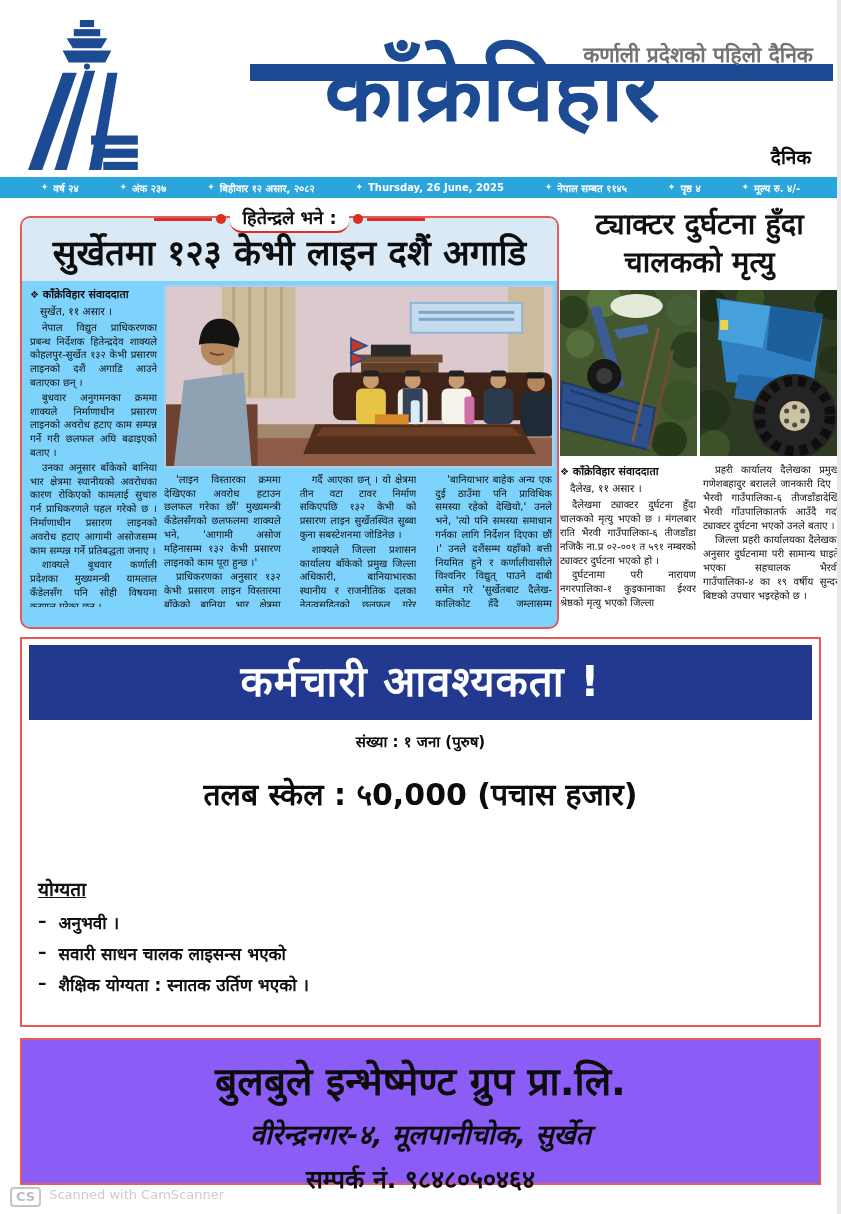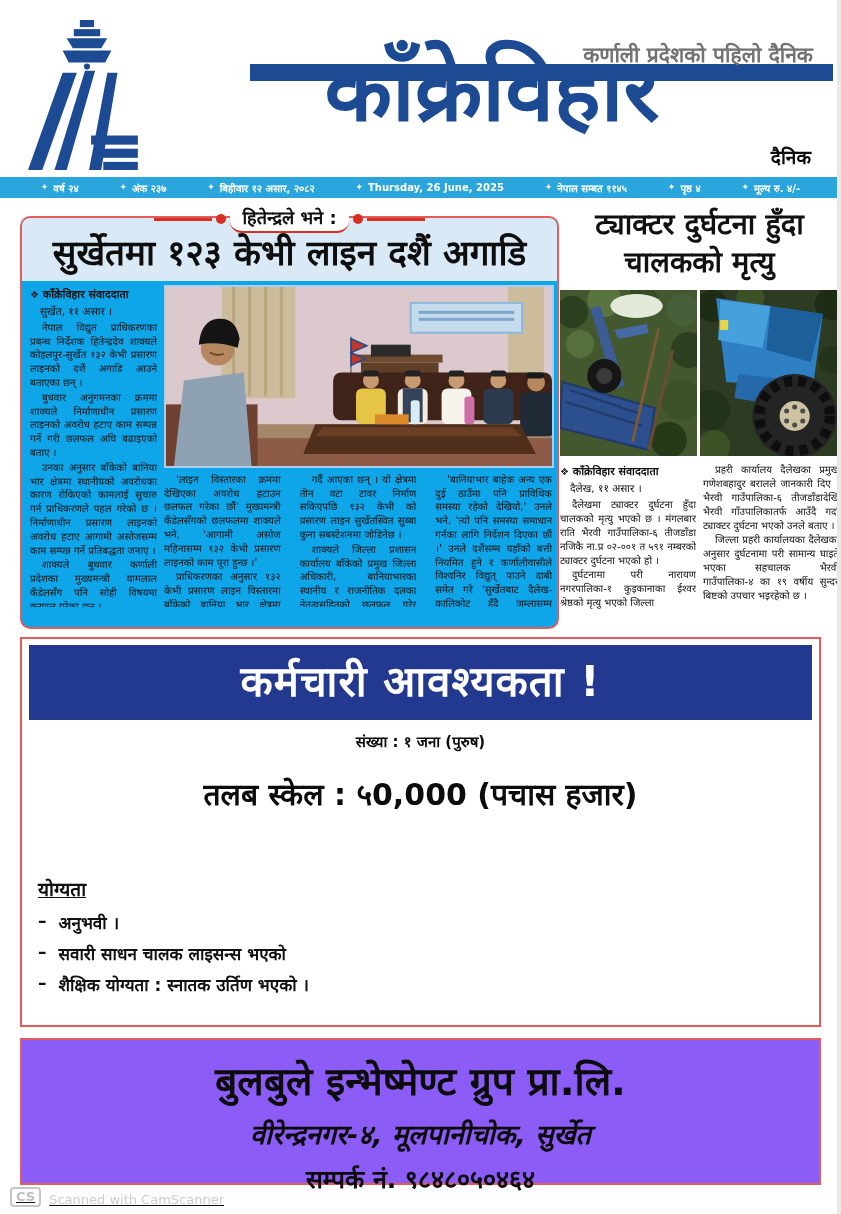--- a/index.html
+++ b/index.html
@@ -24,21 +24,21 @@
   .infobar{
     position:absolute;left:0;top:177px;width:841px;height:21px;background:#2aa6dd;
     display:flex;align-items:center;justify-content:space-evenly;
   }
   .info-item{color:#fff;font-size:10px;font-weight:bold;display:flex;align-items:center;gap:5px;white-space:nowrap;}
   .star{font-size:9px;line-height:1;}
 
   
   .lead{
     position:absolute;left:20px;top:216px;width:535px;height:409px;
-    border:2px solid #e35b5b;border-radius:10px;background:#0ea5e9;
+    border:2px solid #e35b5b;border-radius:10px;background:#7dd3fc;
   }
   .kicker-wrap{position:absolute;top:-13px;left:0;right:0;display:flex;align-items:center;justify-content:center;z-index:3;}
   .kline{width:58px;height:3px;background:#d93025;}
   .kdot{width:10px;height:10px;border-radius:50%;background:#d93025;margin:0 4px;}
   .ktext{
     background:#fff;padding:0 12px 2px;border-radius:0 0 12px 12px;
     font-size:18px;font-weight:bold;border-bottom:2px solid #d93025;white-space:nowrap;
   }
   .lead-band{background:#d9e9f5;border-radius:8px 8px 0 0;padding:17px 4px 9px;}
   .lead-headline{margin:0;text-align:center;font-size:35px;font-weight:bold;color:#0d0d0d;line-height:1.05;white-space:nowrap;}
@@ -77,21 +77,21 @@
   
   .footer-ad{
     position:absolute;left:20px;top:1038px;width:801px;height:147px;box-sizing:border-box;
     border:2px solid #e35b5b;background:#8b5cf6;text-align:center;color:#0c0c0c;
   }
   .f1{font-size:39px;font-weight:bold;margin-top:13px;}
   .f2{font-size:27px;font-weight:bold;margin-top:9px;font-style:italic;}
   .f3{font-size:25px;font-weight:bold;margin-top:9px;}
 
   
-  .watermark{position:absolute;left:10px;bottom:7px;display:flex;align-items:flex-end;gap:8px;text-decoration:underline;}
+  .watermark{position:absolute;left:10px;bottom:7px;display:flex;align-items:flex-start;gap:8px;}
   .cs-badge{border:2px solid #c6c6c6;border-radius:4px;padding:0 4px 1px;font-weight:bold;font-size:13px;color:#bdbdbd;}
   .cs-text{font-size:13px;color:#cccccc;}
 </style>
 </head>
 <body>
 
 <div>
 
   <header>
     <svg class="logo" viewBox="0 0 120 150" preserveAspectRatio="none">

